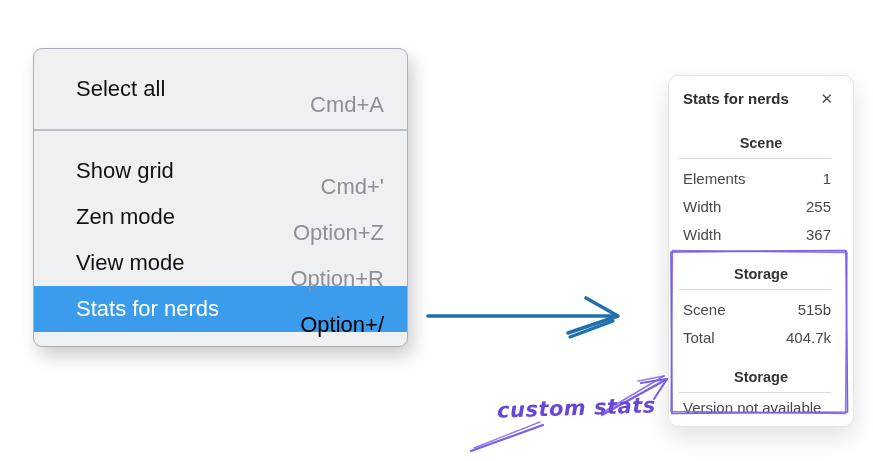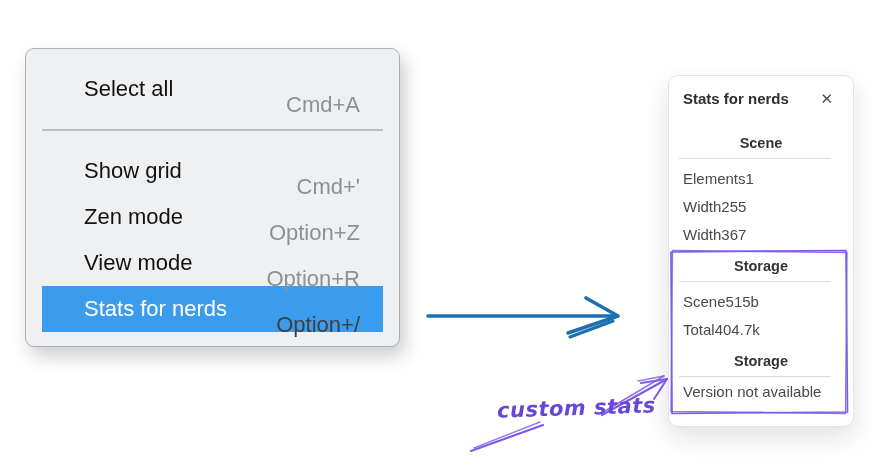--- a/index.html
+++ b/index.html
@@ -7,51 +7,51 @@
     --arrow-blue:#1d6fad;
     --annotation-purple:#6847d6;
     --sketch-purple:#7b5ce8;
   }
   *{margin:0;padding:0;box-sizing:border-box;}
   body{background:#fff;font-family:"Liberation Sans",sans-serif;}
   .canvas{position:relative;width:873px;height:461px;background:#ffffff;overflow:hidden;}
 
   
   .menu{
-    position:absolute;left:25px;top:48px;width:375px;
+    position:absolute;left:33px;top:48px;width:375px;
     background:#eff0f2;border:1px solid #a9afb9;border-radius:9px;
     box-shadow:5px 9px 18px rgba(0,0,0,0.20);
-    padding:17px 16px 14px;
+    padding:17px 0 14px;
   }
   .menu-item{
     height:46px;display:flex;align-items:center;justify-content:space-between;
     padding:0 23px 0 42px;font-size:22px;color:#121212;cursor:default;
   }
   .menu-item .shortcut{color:#8d9096;margin-top:32px;}
   .menu-item.highlighted{background:var(--menu-highlight);color:#ffffff;}
-  .menu-item.highlighted .shortcut{color:#404040;}
+  .menu-item.highlighted .shortcut{color:#000000;}
   .menu-divider{height:2px;background:#b9bfc7;margin:17px 0;}
 
   
   .blue-arrow{position:absolute;left:418px;top:288px;color:var(--arrow-blue);}
 
   
   .panel{
     position:absolute;left:668px;top:75px;width:186px;height:352px;
     background:#ffffff;border:1px solid #e4e4e8;border-radius:10px;
     box-shadow:0 10px 24px rgba(0,0,0,0.12);
     padding:13px 0 0;color:#47474c;
   }
   .panel-header{display:flex;align-items:flex-start;justify-content:space-between;padding:0 20px 0 14px;line-height:20px;}
   .panel-title{font-weight:bold;font-size:15px;color:#2e2e33;}
   .panel-close{font-size:15px;color:#4c4c52;line-height:20px;cursor:default;}
   .sec-heading{text-align:center;font-weight:bold;font-size:14.5px;color:#333338;line-height:20px;margin-top:24px;}
-  .sec-heading.tight{margin-top:8px;}
+  .sec-heading.tight{margin-top:16px;}
   .hr{height:1px;background:#d9d9de;margin:5px 22px 5px 10px;}
-  .stat-row{display:flex;align-items:center;justify-content:flex-start;height:28px;padding:0 4px 0 14px;font-size:15px;color:#48484d;}
+  .stat-row{display:flex;align-items:center;justify-content:space-between;height:28px;padding:0 22px 0 14px;font-size:15px;color:#48484d;}
   .stat-rows{margin-top:5px;}
   .note{margin-top:5px;padding:0 12px 0 14px;font-size:15px;line-height:20px;color:#48484d;}
 
   
   .sketch-box{position:absolute;left:664px;top:244px;color:var(--sketch-purple);}
   .purple-arrows{position:absolute;left:455px;top:370px;color:var(--sketch-purple);}
   .custom-stats-label{
     position:absolute;left:497px;top:396px;
     font-family:"DejaVu Sans",sans-serif;font-style:italic;font-weight:bold;
     font-size:21px;letter-spacing:0.5px;color:var(--annotation-purple);

